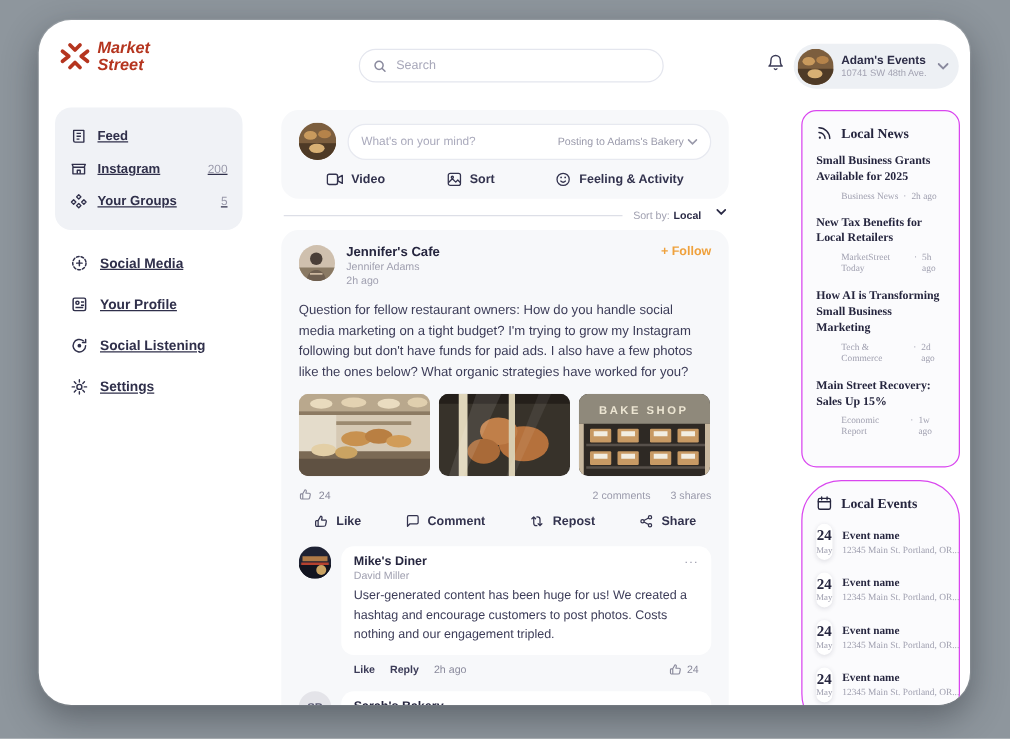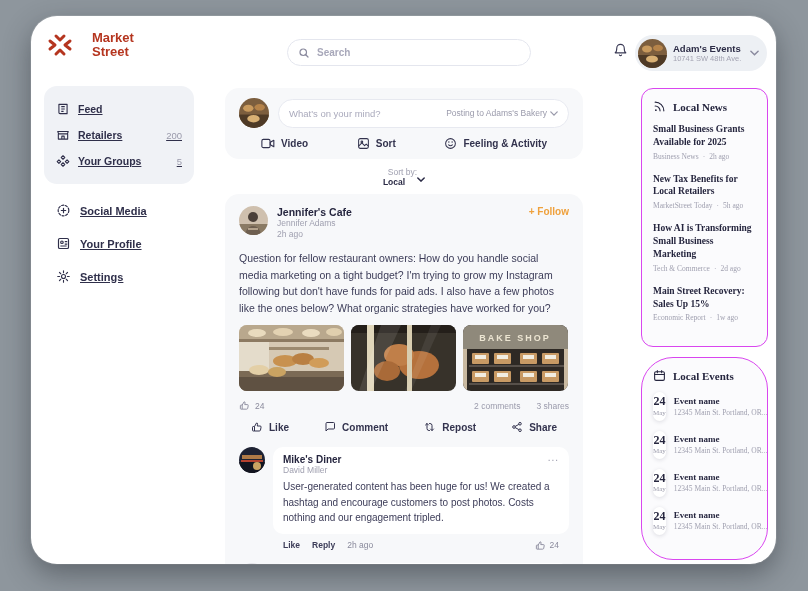--- a/index.html
+++ b/index.html
@@ -10,28 +10,28 @@
     position:relative;
     color:#2f2f4a;
   }
   .window {
     position:absolute; left:31px; top:16px; width:745px; height:548px;
     background:#ffffff; border-radius:26px;
     box-shadow:0 10px 28px rgba(35,40,46,.45), 0 0 0 1px rgba(255,255,255,.15);
     overflow:hidden;
   }
   
-  .logo { position:absolute; left:16px; top:15px; display:flex; align-items:center; gap:19px; }
+  .logo { position:absolute; left:16px; top:15px; display:flex; align-items:center; gap:5px;font-style:italic; }
   .logo-text { color:#b5351f; font-weight:bold; font-size:13px; line-height:1.05; }
   .search {
     position:absolute; left:256px; top:23px; width:244px; height:27px;
     border:1px solid #e4e6ee; border-radius:14px; background:#fff;
     display:flex; align-items:center; padding:0 10px; gap:7px;
   }
-  .search input { border:none; outline:none; width:100%; font-size:10px; color:#4a4a66; background:transparent; font-family:inherit;font-weight:bold;}
+  .search input { border:none; outline:none; width:100%; font-size:10px; color:#4a4a66; background:transparent; font-family:inherit;}
   .search input::placeholder { color:#a8a8ba; }
   .bell { position:absolute; left:582px; top:26px; color:#3a3a55; cursor:pointer; }
   .profile-pill {
     position:absolute; right:9px; top:19px; width:132px; height:36px;
     background:#edf0f4; border-radius:18px; display:flex; align-items:center;
     padding:0 8px 0 3px; gap:6px; cursor:pointer;
   }
   .profile-pill .pname { font-size:9.5px; font-weight:bold; color:#2c2c46; white-space:nowrap; }
   .profile-pill .paddr { font-size:7.5px; color:#a3a3b2; white-space:nowrap; }
   .avatar { border-radius:50%; overflow:hidden; flex:0 0 auto; display:block; }
@@ -50,21 +50,21 @@
   .composer-top { display:flex; align-items:center; gap:9px; }
   .composer-input {
     flex:1; height:29px; background:#fff; border:1px solid #e7e9f0; border-radius:15px;
     display:flex; align-items:center; padding:0 10px; gap:6px;
   }
   .composer-input input { flex:1; border:none; outline:none; font-size:9.5px; color:#4a4a66; background:transparent; font-family:Liberation Sans, sans-serif; min-width:0;}
   .composer-input input::placeholder { color:#aaaabc; }
   .posting { font-size:8.5px; color:#9a9aab; white-space:nowrap; cursor:pointer; display:flex; align-items:center; gap:3px;}
   .composer-actions { display:flex; justify-content:space-between; padding:9px 22px 0; }
   .cact { display:flex; align-items:center; gap:6px; font-size:10px; font-weight:bold; color:#33334e; cursor:pointer; }
-  .sort-row { display:flex; align-items:center; margin:8px 2px 7px;flex-direction:column; }
+  .sort-row { display:flex; align-items:center; margin:8px 2px 7px; }
   .sort-row .line { flex:1; height:1px; background:#dddfe7; margin-right:9px; }
   .sort-label { font-size:8.5px; color:#a0a0b0; margin-right:3px; }
   .sort-value { font-size:8.5px; font-weight:bold; color:#2b2b46; display:flex; align-items:flex-start; gap:12px; cursor:pointer; }
   
   .post { padding:12px 14px 12px; }
   .post-head { display:flex; align-items:flex-start; gap:9px; }
   .pb-name { font-size:10.5px; font-weight:bold; color:#26263f; }
   .pb-sub, .pb-time { font-size:8.5px; color:#a0a0b0; line-height:1.35; }
   .follow-btn { margin-left:auto; font-size:10px; font-weight:bold; color:#efa13c; cursor:pointer; white-space:nowrap; }
   .post-body { margin-top:9px; font-size:10.5px; line-height:1.58; color:#3c3c58; }
@@ -87,21 +87,21 @@
   .cm-meta b { color:#3c3c58; cursor:pointer; font-size:8.5px; }
   .cm-meta .cm-likes { margin-left:auto; display:flex; align-items:center; gap:4px; }
   .initials-av { display:flex; align-items:center; justify-content:center; font-weight:bold; position:relative; }
   
   .rightcol { position:absolute; left:610px; top:72px; width:127px; }
   .rcard { background:#fbfbfd; border:1px solid #d946ef; border-radius:12px; padding:11px 11px 24px;font-family:Liberation Serif, serif; }
   .rhead { display:flex; align-items:center; gap:7px; font-size:11px; font-weight:bold; color:#26263f; margin-bottom:10px; }
   .news-item { display:block; margin-bottom:12px; cursor:pointer; }
   .news-item:last-child { margin-bottom:0; }
   .news-headline { font-size:9.5px; font-weight:bold; color:#26263f; line-height:1.35; }
-  .news-meta { margin-top:3px; font-size:7.5px; color:#a0a0b0; display:flex; gap:4px; }
+  .news-meta { margin-top:3px; font-size:7.5px; color:#a0a0b0; display:flex; gap:4px;margin-left:20px; }
   .events { margin-top:10px;border-radius:32px; }
   .event-item { display:flex; align-items:center; gap:8px; margin-bottom:10px; cursor:pointer; }
   .event-item:last-child { margin-bottom:0; }
   .date-badge { width:29px; background:#fff; border-radius:8px; box-shadow:0 1px 4px rgba(30,30,60,.14); text-align:center; padding:3px 0 4px; }
   .date-day { font-size:12px; font-weight:bold; color:#26263f; line-height:1.1; }
   .date-month { font-size:7px; color:#9a9aab; }
   .ev-name { font-size:9px; font-weight:bold; color:#26263f; }
   .ev-addr { font-size:7.5px; color:#a0a0b0; margin-top:2px; white-space:nowrap; }
   svg { display:block; }
 </style>
@@ -175,21 +175,21 @@
         <span>Feed</span>
       </div>
       <div class="side-row">
         <span class="sicon">
           <svg width="14" height="14" viewBox="0 0 24 24" fill="none" stroke="#2f2f4a" stroke-width="1.9" stroke-linejoin="round">
               <path d="M4 10v9h16v-9"></path>
               <path d="M3 6h18l-1.5 4h-15z"></path>
               <path d="M10 19v-5h4v5"></path>
             </svg>
         </span>
-        <span>Retailers</span>
+        <span>Instagram</span>
         <span class="cnt">200</span>
       </div>
       <div class="side-row">
         <span class="sicon">
           <svg width="14" height="14" viewBox="0 0 24 24" fill="none" stroke="#2f2f4a" stroke-width="1.9" stroke-linejoin="round">
               <path d="M12 3l3 3-3 3-3-3z"></path>
               <path d="M5 10l3 3-3 3-3-3z"></path>
               <path d="M19 10l3 3-3 3-3-3z"></path>
               <path d="M12 15l3 3-3 3-3-3z"></path>
             </svg>
@@ -209,20 +209,30 @@
     </div>
     <div class="side-item">
       <span class="sicon">
         <svg width="15" height="15" viewBox="0 0 24 24" fill="none" stroke="#2f2f4a" stroke-width="1.9" stroke-linejoin="round">
             <rect x="4" y="4" width="16" height="16" rx="2"></rect>
             <circle cx="9.5" cy="10" r="2"></circle>
             <path d="M14 9h4M14 13h4M7 16h10"></path>
           </svg>
       </span>
       <span>Your Profile</span>
+    </div>
+    <div class="side-item">
+      <span class="sicon">
+        <svg width="15" height="15" viewBox="0 0 24 24" fill="none" stroke="#2f2f4a" stroke-width="1.9" stroke-linecap="round">
+            <path d="M20 12a8 8 0 1 1-3-6.2"></path>
+            <path d="M20 4v4h-4"></path>
+            <circle cx="12" cy="12" r="2.4" fill="#2f2f4a" stroke="none"></circle>
+          </svg>
+      </span>
+      <span>Social Listening</span>
     </div>
     <div class="side-item">
       <span class="sicon">
         <svg width="15" height="15" viewBox="0 0 24 24" fill="none" stroke="#2f2f4a" stroke-width="1.8" stroke-linecap="round">
             <circle cx="12" cy="12" r="3.2"></circle>
             <path d="M12 2.8v3M12 18.2v3M2.8 12h3M18.2 12h3M5.5 5.5l2.1 2.1M16.4 16.4l2.1 2.1M18.5 5.5l-2.1 2.1M7.6 16.4l-2.1 2.1"></path>
           </svg>
       </span>
       <span>Settings</span>
     </div>

